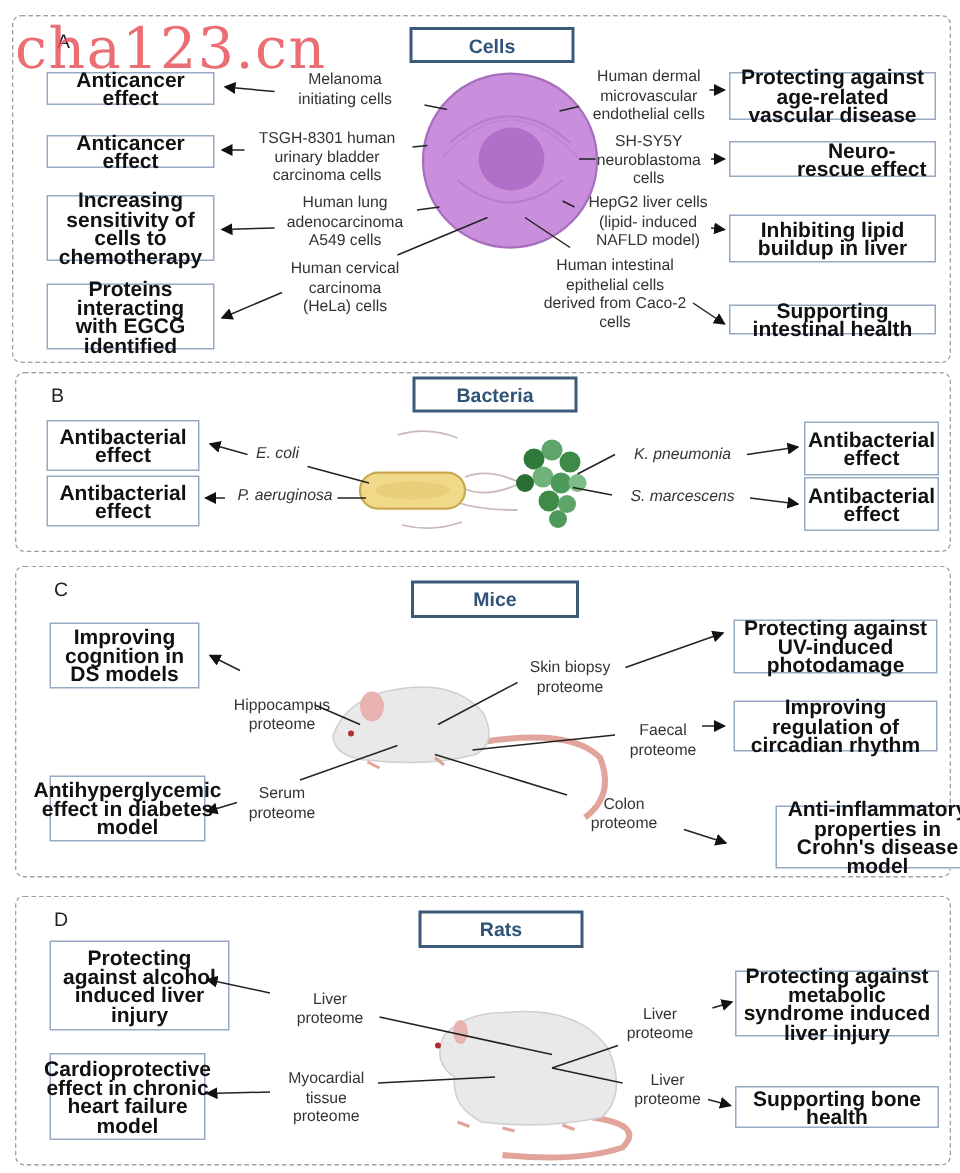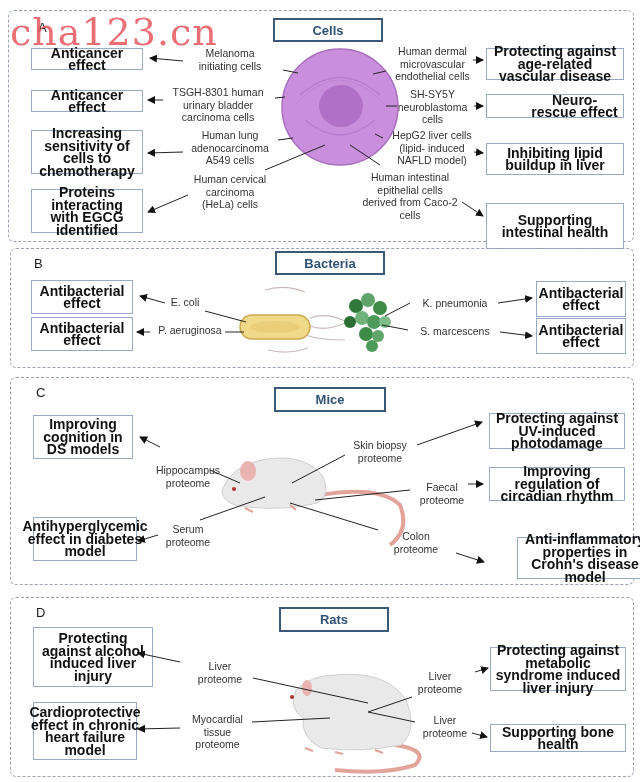--- a/index.html
+++ b/index.html
@@ -2,21 +2,21 @@
 <html><head>
 <meta charset="utf-8">
 <style>
   html,body{margin:0;padding:0;background:#ffffff;}
   body{width:640px;height:782px;position:relative;overflow:hidden;font-family:"Liberation Sans",sans-serif;color:#222;}
   .panel{position:absolute;border:1.5px dashed #9aa3ad;border-radius:6px;box-sizing:border-box;}
   .panel-letter{position:absolute;font-size:13px;color:#222;}
   .title-box{position:absolute;border:2px solid #3c5a78;background:#fff;color:#2f5277;font-weight:bold;font-size:13px;display:flex;align-items:center;justify-content:center;box-sizing:border-box;}
   .effect{position:absolute;border:1.5px solid #98a9c4;background:#fff;font-weight:bold;font-size:14px;line-height:12.5px;text-align:center;display:flex;align-items:center;justify-content:center;box-sizing:border-box;padding:2px 4px;color:#111;}
   .label{position:absolute;font-size:10.5px;line-height:12.5px;text-align:center;color:#333;white-space:pre-line;}
-  .label.it{}
+  .label.it{font-style:italic;}
   svg.overlay{position:absolute;left:0;top:0;width:640px;height:782px;pointer-events:none;}
   .watermark{position:absolute;left:10px;top:10px;font-family:"DejaVu Serif",serif;font-size:38px;color:#e8555e;opacity:.85;letter-spacing:1px;}
 </style>
 </head>
 <body>
 
 <div class="panel" style="left:8px;top:10px;width:626px;height:232px;"></div>
 <div class="panel-letter" style="left:38px;top:20px;">A</div>
 <div class="title-box" style="left:273px;top:18px;width:110px;height:24px;">Cells</div>
 
@@ -47,21 +47,21 @@
 (lipid- induced
 NAFLD model)</div>
 <div class="label" style="left:355px;top:171px;width:110px;">Human intestinal
 epithelial cells
 derived from Caco-2
 cells</div>
 
 <div class="effect" style="left:486px;top:48px;width:138px;height:32px;">Protecting against age-related vascular disease</div>
 <div class="effect" style="left:486px;top:94px;width:138px;height:24px;padding-left:43px;">Neuro-rescue effect</div>
 <div class="effect" style="left:486px;top:143px;width:138px;height:32px;">Inhibiting lipid buildup in liver</div>
-<div class="effect" style="left:486px;top:203px;width:138px;height:46px;">Supporting intestinal health</div>
+<div class="effect" style="left:486px;top:203px;width:138px;height:20px;">Supporting intestinal health</div>
 
 <div class="panel" style="left:10px;top:248px;width:624px;height:120px;"></div>
 <div class="panel-letter" style="left:34px;top:256px;">B</div>
 <div class="title-box" style="left:275px;top:251px;width:110px;height:24px;">Bacteria</div>
 
 <div class="effect" style="left:31px;top:280px;width:102px;height:34px;">Antibacterial effect</div>
 <div class="effect" style="left:31px;top:317px;width:102px;height:34px;">Antibacterial effect</div>
 <div class="label it" style="left:160px;top:296px;width:50px;">E. coli</div>
 <div class="label it" style="left:150px;top:324px;width:80px;">P. aeruginosa</div>
 <div class="label it" style="left:415px;top:297px;width:80px;">K. pneumonia</div>

